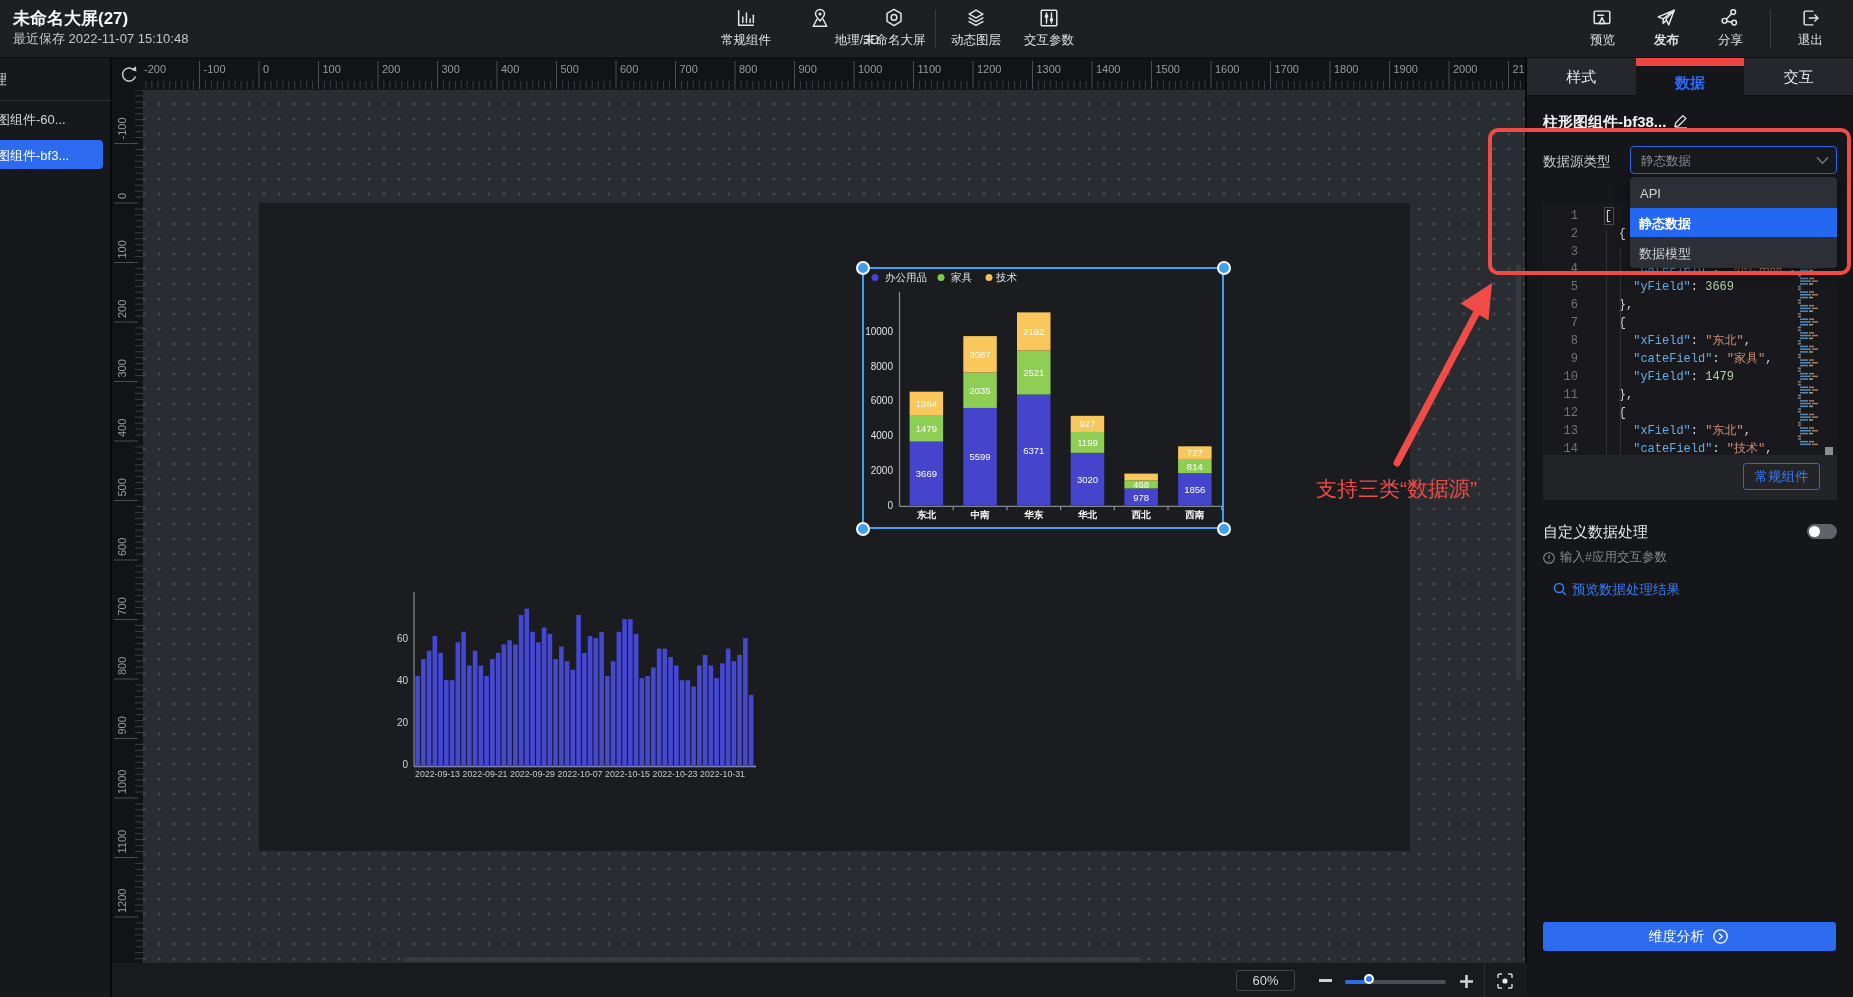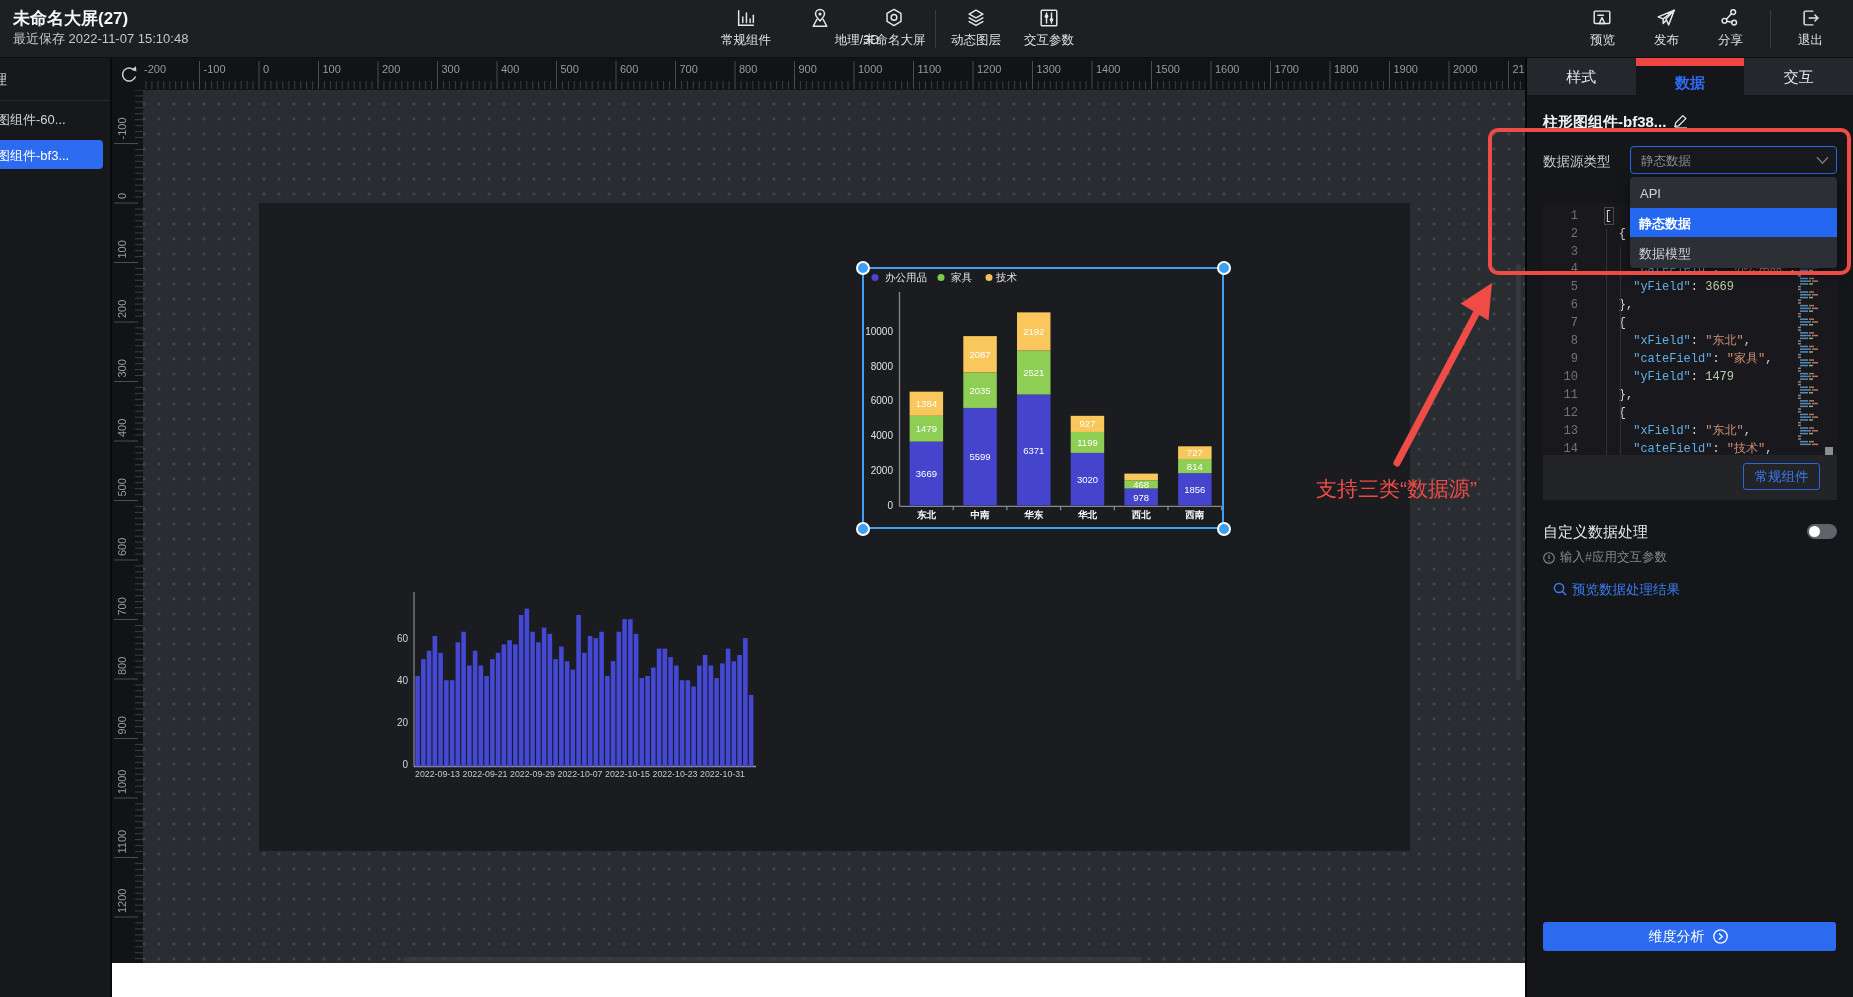--- a/index.html
+++ b/index.html
@@ -81,21 +81,21 @@
       <div class="abs" style="left:1590px;top:32px;width:25px;text-align:center;font-size:12.5px;color:#dde0e3;white-space:nowrap;">预览</div>
 <div class="abs" style="left:1655px;top:7px;width:22px;height:22px;">
         <svg width="22" height="22" viewBox="0 0 24 24">
           <g fill="none" stroke="#e4e6e9" stroke-width="1.6" stroke-linecap="round" stroke-linejoin="round">
             <path d="M21 3.5L3.5 10.8l5.4 2.2L21 3.5z"></path>
             <path d="M21 3.5l-6.1 16-3-6.5 9.1-9.5z"></path>
             <path d="M8.9 13v5l2.8-3.1"></path>
           </g>
         </svg>
       </div>
-      <div class="abs" style="left:1654px;top:32px;width:25px;text-align:left;font-size:12.5px;color:#dde0e3;white-space:nowrap;">发布</div>
+      <div class="abs" style="left:1654px;top:32px;width:25px;text-align:left;font-size:12.5px;color:#dde0e3;white-space:nowrap;font-weight:bold;">发布</div>
 <div class="abs" style="left:1719px;top:7px;width:22px;height:22px;">
         <svg width="22" height="22" viewBox="0 0 24 24">
           <g fill="none" stroke="#e4e6e9" stroke-width="1.6" stroke-linecap="round" stroke-linejoin="round">
             <circle cx="15.5" cy="5.5" r="2.6"></circle>
             <circle cx="6" cy="15" r="2.6"></circle>
             <circle cx="16.5" cy="17" r="2.6"></circle>
             <path d="M8.3 13.2l5-5.5"></path>
             <path d="M8.6 15.6l5.3 1"></path>
           </g>
         </svg>
@@ -698,20 +698,41 @@
       <rect x="348.05" y="53.09" width="4.6" height="128.41" fill="#4448d2"></rect>
       <rect x="353.80" y="109.93" width="4.6" height="71.57" fill="#4448d2"></rect>
       <text x="42.5" y="192" font-size="8.8" fill="#c6c9cc" text-anchor="middle">2022-09-13</text>
       <text x="90.0" y="192" font-size="8.8" fill="#c6c9cc" text-anchor="middle">2022-09-21</text>
       <text x="137.5" y="192" font-size="8.8" fill="#c6c9cc" text-anchor="middle">2022-09-29</text>
       <text x="185.0" y="192" font-size="8.8" fill="#c6c9cc" text-anchor="middle">2022-10-07</text>
       <text x="232.5" y="192" font-size="8.8" fill="#c6c9cc" text-anchor="middle">2022-10-15</text>
       <text x="280.0" y="192" font-size="8.8" fill="#c6c9cc" text-anchor="middle">2022-10-23</text>
       <text x="327.5" y="192" font-size="8.8" fill="#c6c9cc" text-anchor="middle">2022-10-31</text>
     </svg>
+<div class="abs" style="left:112px;top:963px;width:1415px;height:34px;background:#191a1d;">
+<div class="abs" style="left:1124px;top:7px;width:59px;height:21px;border:1px solid #43454b;border-radius:3px;
+ color:#d5d7da;font-size:13px;text-align:center;line-height:19px;">60%</div>
+<div class="abs" style="left:1207px;top:16px;width:13px;height:3px;background:#cfd2d6;"></div>
+<div class="abs" style="left:1233px;top:16.5px;width:101px;height:4px;background:#4b4e54;border-radius:2px;"></div>
+<div class="abs" style="left:1233px;top:16.5px;width:26px;height:4px;background:#2e6be8;border-radius:2px;"></div>
+<div class="abs" style="left:1252px;top:11px;width:10px;height:10px;border-radius:50%;background:#2e7bf0;border:2.5px solid #fff;"></div>
+<svg class="abs" style="left:1347px;top:11px;" width="15" height="15" viewBox="0 0 15 15">
+        <path d="M7.5 1v13M1 7.5h13" stroke="#cfd2d6" stroke-width="2.6"></path>
+      </svg>
+<div class="abs" style="left:1372px;top:0px;width:1px;height:34px;background:#2e3033;"></div>
+<svg class="abs" style="left:1385px;top:10px;" width="16" height="16" viewBox="0 0 16 16">
+        <g fill="none" stroke="#cfd2d6" stroke-width="1.5">
+          <path d="M1 5V2.2A1.2 1.2 0 0 1 2.2 1H5"></path>
+          <path d="M11 1h2.8A1.2 1.2 0 0 1 15 2.2V5"></path>
+          <path d="M15 11v2.8a1.2 1.2 0 0 1-1.2 1.2H11"></path>
+          <path d="M5 15H2.2A1.2 1.2 0 0 1 1 13.8V11"></path>
+        </g>
+        <circle cx="8" cy="8" r="2.6" fill="#e8eaec"></circle>
+      </svg>
+</div>
 <div class="abs" style="left:1527px;top:58px;width:326px;height:939px;background:#151619;">
 <div class="abs" style="left:0;top:0;width:326px;height:38px;background:#26272c;padding-left:20px;">
 <div class="abs" style="left:0;top:0;width:108.7px;height:38px;line-height:38px;text-align:center;font-size:15px;color:#e3e5e8;border-bottom:1px solid #111216;">样式</div>
 <div class="abs" style="left:108.7px;top:0;width:108.7px;height:38px;background:#151619;border-top:8px solid #ef4444;line-height:34px;text-align:center;font-size:15px;font-weight:bold;color:#2f6bf6;">数据</div>
 <div class="abs" style="left:217.4px;top:0;width:108.6px;height:38px;line-height:38px;text-align:center;font-size:15px;color:#e3e5e8;border-bottom:1px solid #111216;">交互</div>
 </div>
 <div class="abs" style="left:16px;top:55px;font-size:15px;font-weight:bold;color:#f0f1f3;">柱形图组件-bf38...</div>
 <svg class="abs" style="left:146px;top:55px;" width="16" height="16" viewBox="0 0 16 16">
         <g fill="none" stroke="#e3e5e8" stroke-width="1.3">
           <path d="M9.8 2.6l3 3L5.6 12.8l-3.6 .7 .7-3.6z"></path>

